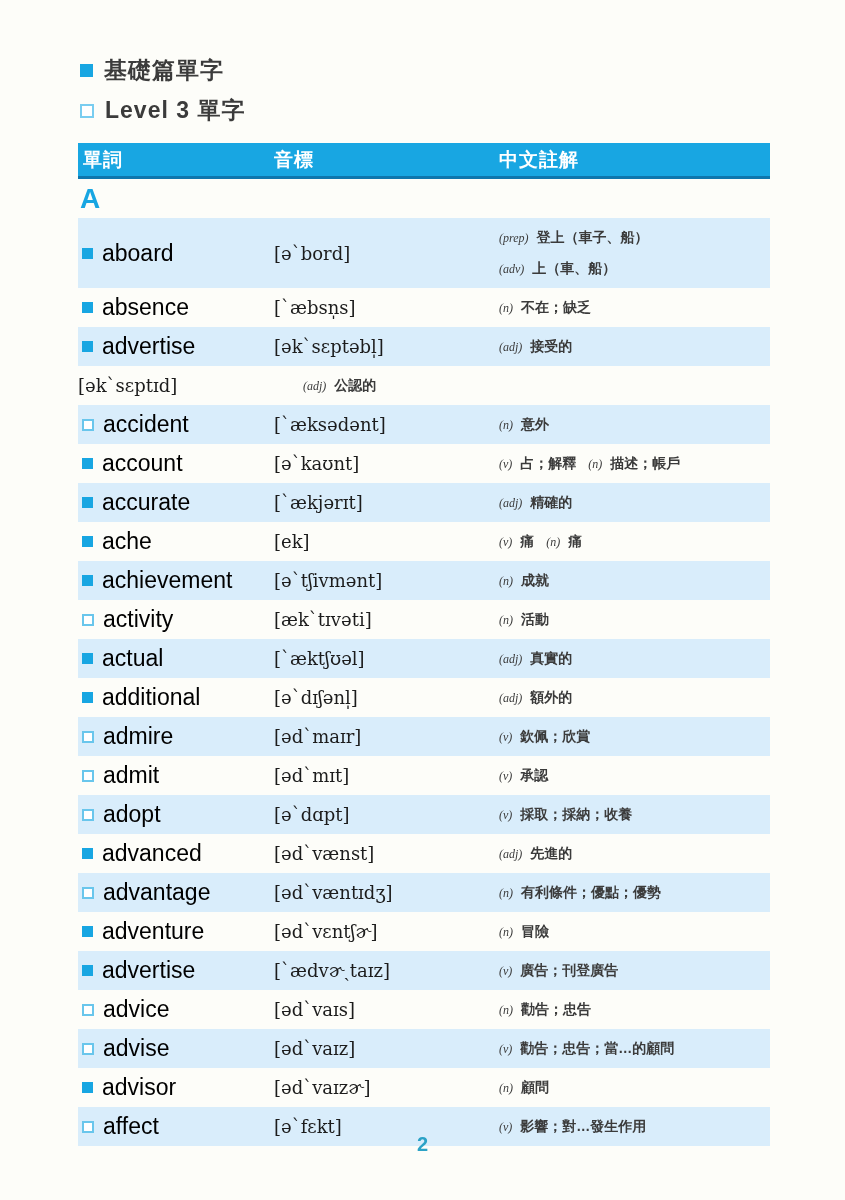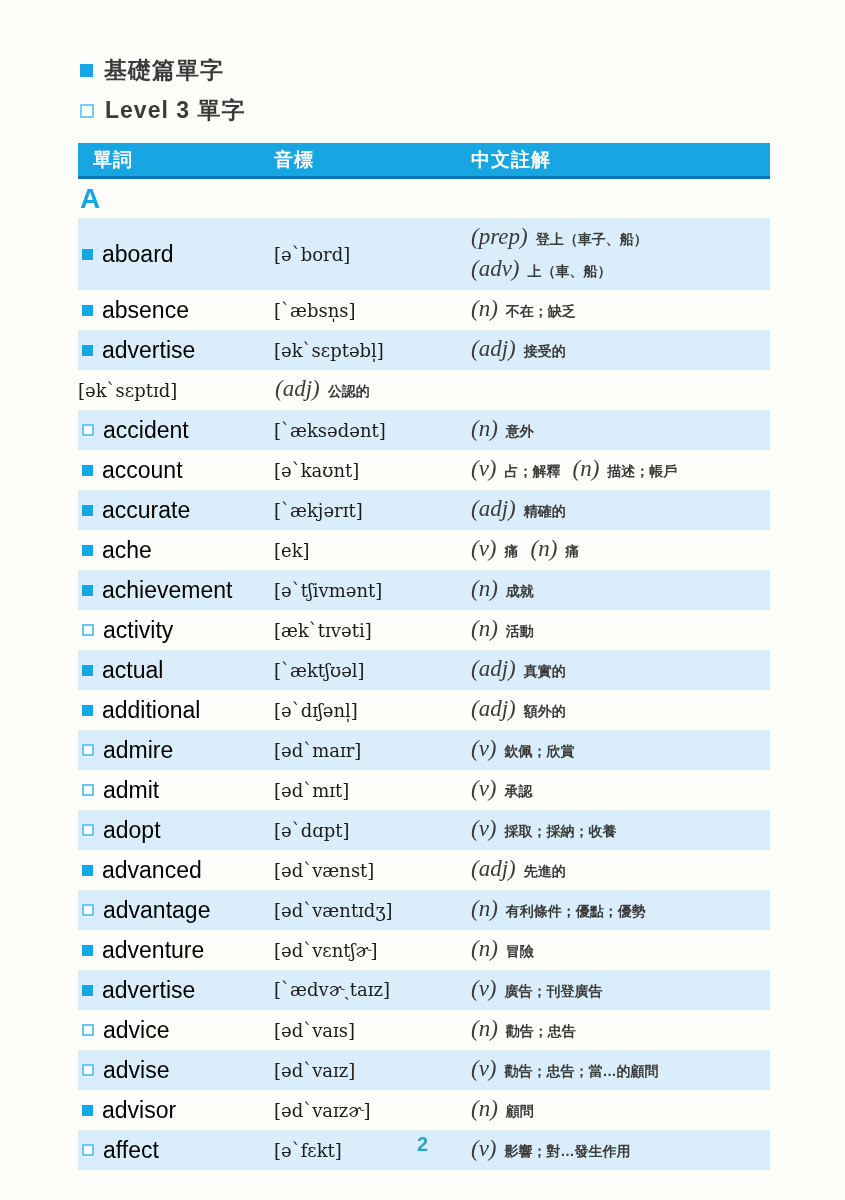--- a/index.html
+++ b/index.html
@@ -23,43 +23,43 @@
   .heading-text { font-size: 23px; font-weight: bold; color: var(--ink); letter-spacing: 1px; }
   .vocab-table { position: absolute; left: 78px; top: 143px; width: 692px; }
   .thead {
     display: flex; align-items: center;
     background: var(--accent);
     border-bottom: 3px solid var(--hdr-border);
     height: 33px;
     color: #fff; font-weight: bold; font-size: 19px;
     letter-spacing: 1px;
   }
-  .col-word { width: 196px; padding-left: 15px; box-sizing: border-box; }
+  .col-word { width: 196px; padding-left: 5px; box-sizing: border-box; }
   .col-phon { width: 197px; }
-  .col-def  { flex: 1; }
+  .col-def  { flex: 1; margin-left: 28px; }
   .section-letter {
     height: 39px; display: flex; align-items: center;
     color: var(--accent); font-weight: bold; font-size: 28px;
     padding-left: 2px;
   }
   .row { display: flex; align-items: center; min-height: 37px; }
   .row.alt { background: var(--stripe); }
   .cell-word { display: flex; align-items: center; gap: 9px; padding-left: 4px; }
   .bullet { width: 11px; height: 11px; background: var(--accent); flex: 0 0 auto; }
   .bullet.outline { width: 8px; height: 8px; background: #fff; border: 2px solid #69c6ec; }
   .word { font-size: 23px; color: #000000; }
   .cell-phon {
     font-family: "DejaVu Serif", "Liberation Serif", serif;
     font-size: 18px; color: #1c1c1c;
   }
   .cell-def { padding: 4px 0; }
   .def-line { line-height: 29px; white-space: nowrap; }
   .pos {
     font-family: "Liberation Serif", serif;
-    font-style: italic; font-size: 23px; color: var(--ink);
+    font-style: italic; font-size: 12px; color: var(--ink);
     margin-right: 8px;
   }
   .zh { font-size: 14px; font-weight: bold; color: var(--ink); margin-right: 12px; }
   .footer {
     position: absolute; top: 1133px; left: 0; width: 845px;
     text-align: center; color: #2ba2c6; font-weight: bold; font-size: 20px;
   }
 </style>
 </head>
 <body>

